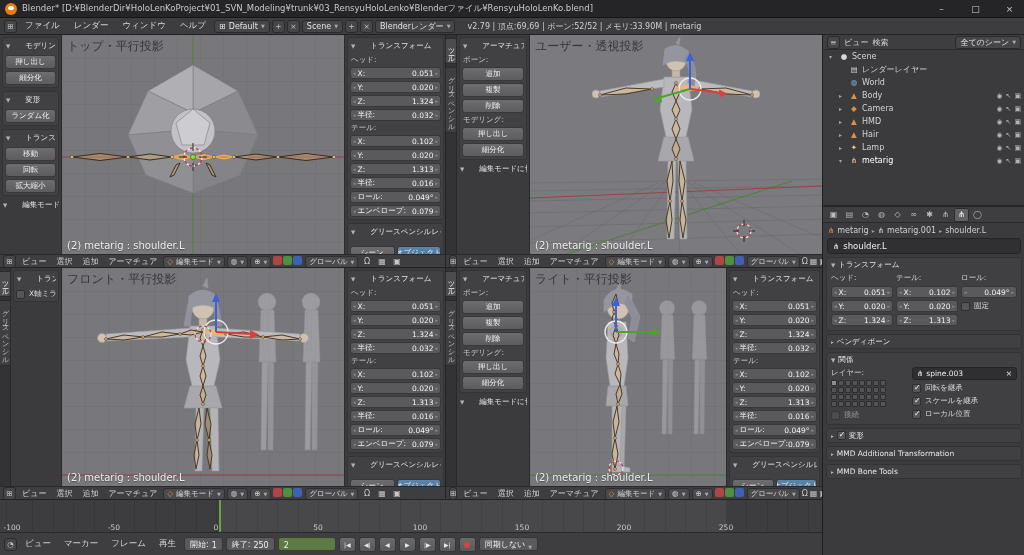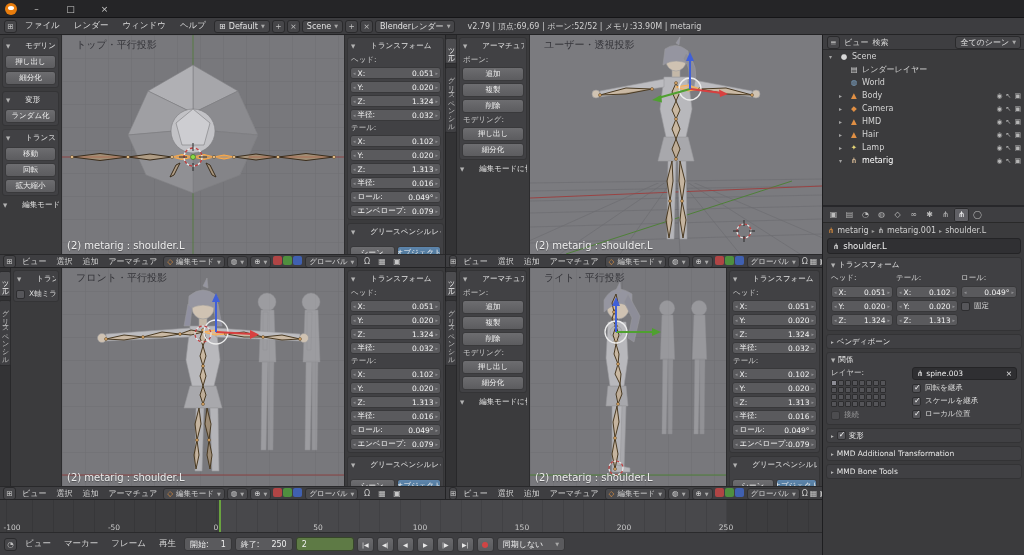--- a/index.html
+++ b/index.html
@@ -27,21 +27,21 @@
 .ed-tl{left:0;top:35px;width:446px;height:233px}
 .ed-tr{left:446px;top:35px;width:376px;height:233px}
 .ed-bl{left:0;top:268px;width:446px;height:232px}
 .ed-br{left:446px;top:268px;width:376px;height:232px}
 .vp-canvas{position:absolute;top:0;bottom:14px;overflow:hidden}
 .ed-tl .vp-canvas{left:62px;width:282px}
 .ed-tr .vp-canvas{left:84px;width:292px}
 .ed-bl .vp-canvas{left:62px;width:282px}
 .ed-br .vp-canvas{left:84px;width:196px}
 .vp-canvas svg{position:absolute;left:0;top:0}
-.vp-label{position:absolute;left:14px;top:3px;font-size:10px;color:#35353a}
+.vp-label{position:absolute;left:5px;top:3px;font-size:12px;color:#35353a}
 .vp-status{position:absolute;left:5px;bottom:3px;font-size:10px;color:#ececec;text-shadow:0 1px 1px rgba(0,0,0,.35)}
 
 .vtabs{position:absolute;left:0;top:0;bottom:14px;width:11px;background:#333335;border-right:1px solid #28282a;display:flex;flex-direction:column;align-items:center;gap:3px;padding-top:3px}
 .vtab{writing-mode:vertical-rl;font-size:7px;color:#c0c0c0;background:#3f3f42;border:1px solid #2c2c2e;border-radius:2px;padding:4px 0;max-height:74px;overflow:hidden}
 .vtab.sel{background:#4c4c4f;color:#fff}
 
 .tshelf{position:absolute;top:0;bottom:14px;background:#3b3b3d;border-right:1px solid #2c2c2e;padding:2px;overflow:hidden}
 .ed-tl .tshelf{left:0;width:62px}
 .ed-bl .tshelf{left:11px;width:51px}
 .ed-tr .tshelf,.ed-br .tshelf{left:11px;width:73px}
@@ -73,21 +73,21 @@
 
 
 .timeline{position:absolute;left:0;top:500px;width:822px;height:55px;background:#3e3e41;outline:1px solid #232325}
 .tl-ruler{position:absolute;left:0;top:0;width:822px;height:32px;background:#48484b;overflow:hidden}
 .tl-marks{position:absolute;inset:0;background:repeating-linear-gradient(90deg,transparent 0 19.4px,#414144 19.4px 20.4px);background-position:13px 0}
 .tl-dark{position:absolute;top:0;bottom:0;background:rgba(0,0,0,.15)}
 .tl-tick{position:absolute;bottom:0;transform:translateX(-50%);font-size:7.5px;color:#cacaca}
 .tl-cursor{position:absolute;top:0;bottom:0;width:2px;background:#6aa33f}
 .tl-header{position:absolute;left:0;top:32px;width:822px;height:23px;background:#3e3e41;border-top:1px solid #2a2a2c;display:flex;align-items:center;gap:3px;padding:0 4px;white-space:nowrap;overflow:hidden}
 .tl-menu{padding:0 5px;font-size:8.5px}
-.fld{height:14px;background:#5a5a5d;border:1px solid #363638;border-radius:3px;display:inline-flex;align-items:center;gap:12px;padding:0 5px;font-size:8px;color:#f0f0f0}
+.fld{height:14px;background:#5a5a5d;border:1px solid #363638;border-radius:3px;display:inline-flex;align-items:flex-end;gap:3px;padding:0 5px;font-size:8px;color:#f0f0f0}
 .fld.cur{background:#5e7a45;border-color:#36452a;width:58px}
 .pb{width:17px;height:15px;background:linear-gradient(#6a6a6d,#595a5d);border:1px solid #363638;border-radius:3px;display:inline-flex;align-items:center;justify-content:center;font-size:6px;color:#e8e8e8}
 .pb.rec{color:#d04545;font-size:8px}
 
 
 .right-col{position:absolute;left:822px;top:35px;width:202px;height:520px;background:#3b3b3d;border-left:1px solid #1e1e20}
 .outliner{position:absolute;left:0;top:0;width:202px;height:172px;border-bottom:2px solid #27272a;overflow:hidden}
 .ol-header{height:15px;background:#3e3e41;border-bottom:1px solid #2b2b2d;display:flex;align-items:center;gap:4px;padding:0 4px;font-size:8px}
 .ol-row{height:13px;display:flex;align-items:center;gap:3px;padding:0 4px 0 6px;font-size:8px;color:#d4d4d4}
 .ol-row.child{padding-left:16px}
@@ -123,20 +123,21 @@
 .pfield{height:13px;background:#2f2f32;border:1px solid #242426;border-radius:3px;display:flex;align-items:center;gap:3px;padding:0 4px;font-size:7.5px;color:#eee;white-space:nowrap;overflow:hidden}
 .pfield .grow{flex:1;overflow:hidden}
 </style>
 </head>
 <body>
 
 <div id="app">
 
   <div class="titlebar">
     <span class="blender-logo"></span>
+    <span class="tb-title">Blender* [D:¥BlenderDir¥HoloLenKoProject¥01_SVN_Modeling¥trunk¥03_RensyuHoloLenko¥Blenderファイル¥RensyuHoloLenKo.blend]</span>
     <span class="tb-btn">–</span>
     <span class="tb-btn">□</span>
     <span class="tb-btn">×</span>
   </div>
 
   <div class="menubar">
     <span class="chip">⊞</span>
     <span class="mb-menu">ファイル</span>
     <span class="mb-menu">レンダー</span>
     <span class="mb-menu">ウィンドウ</span>

